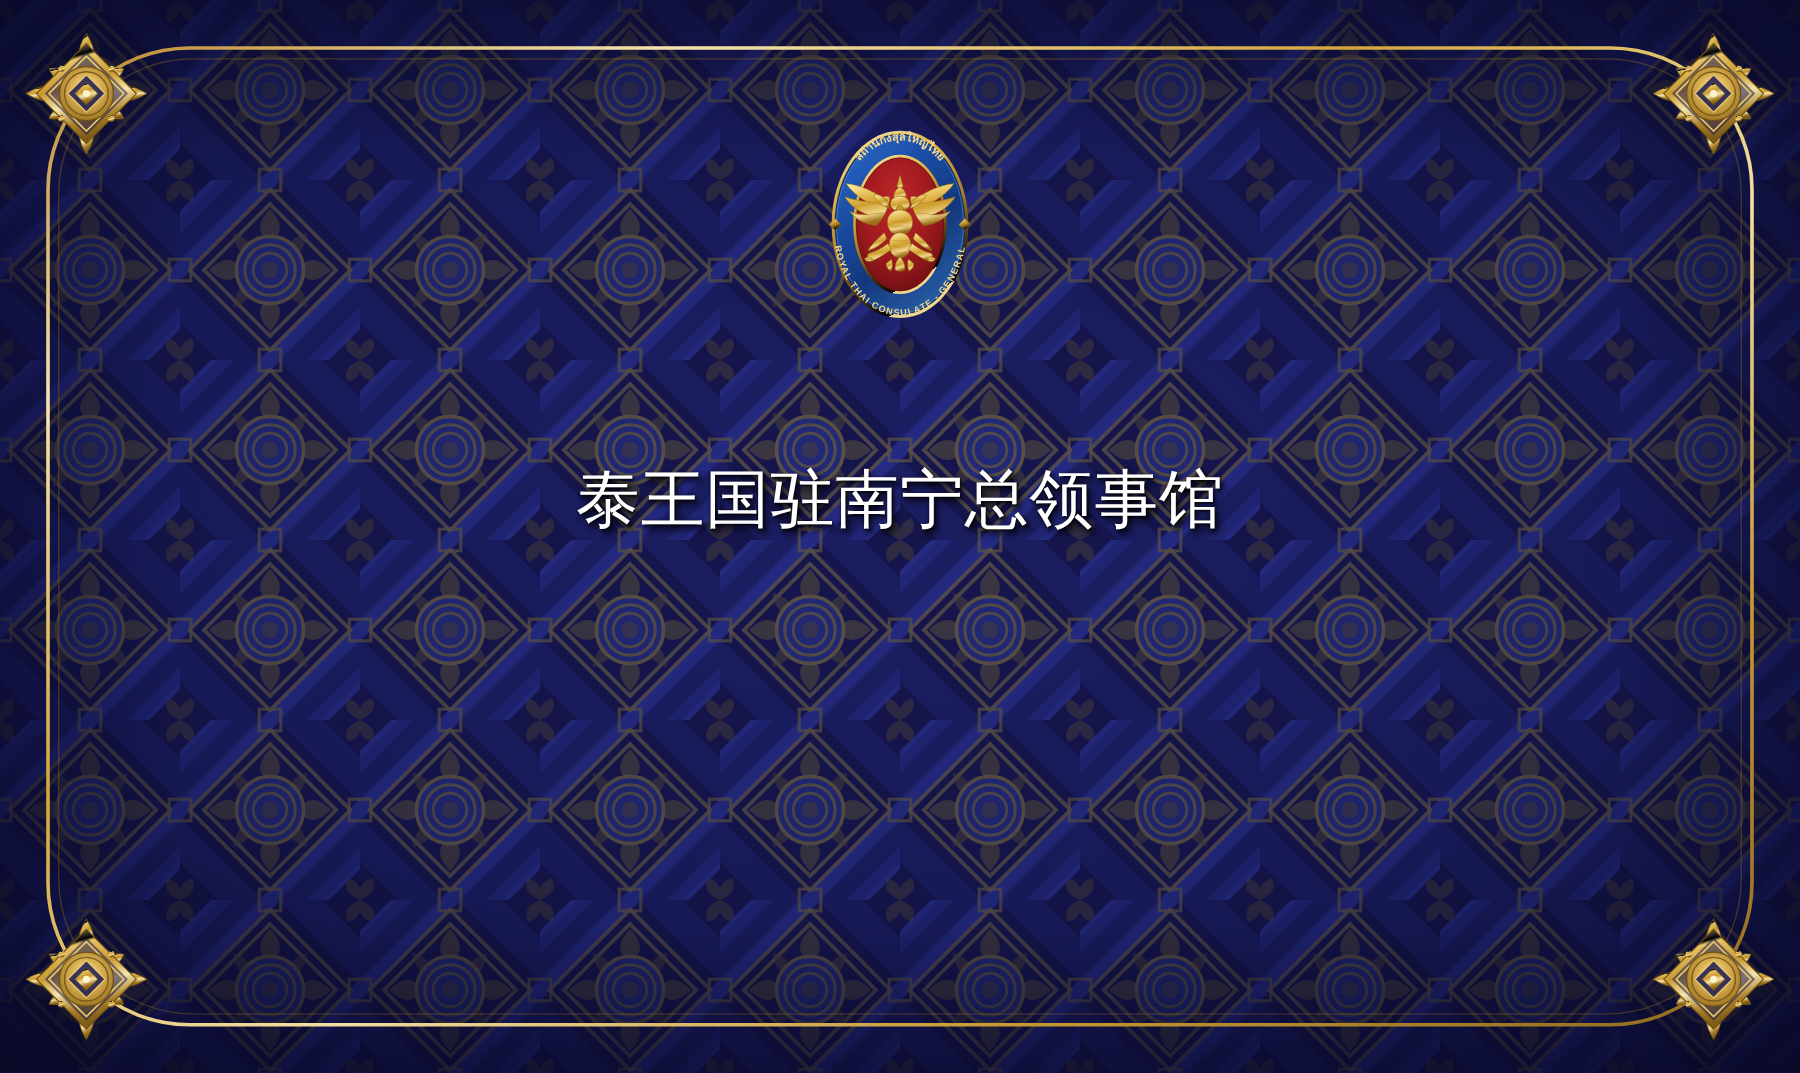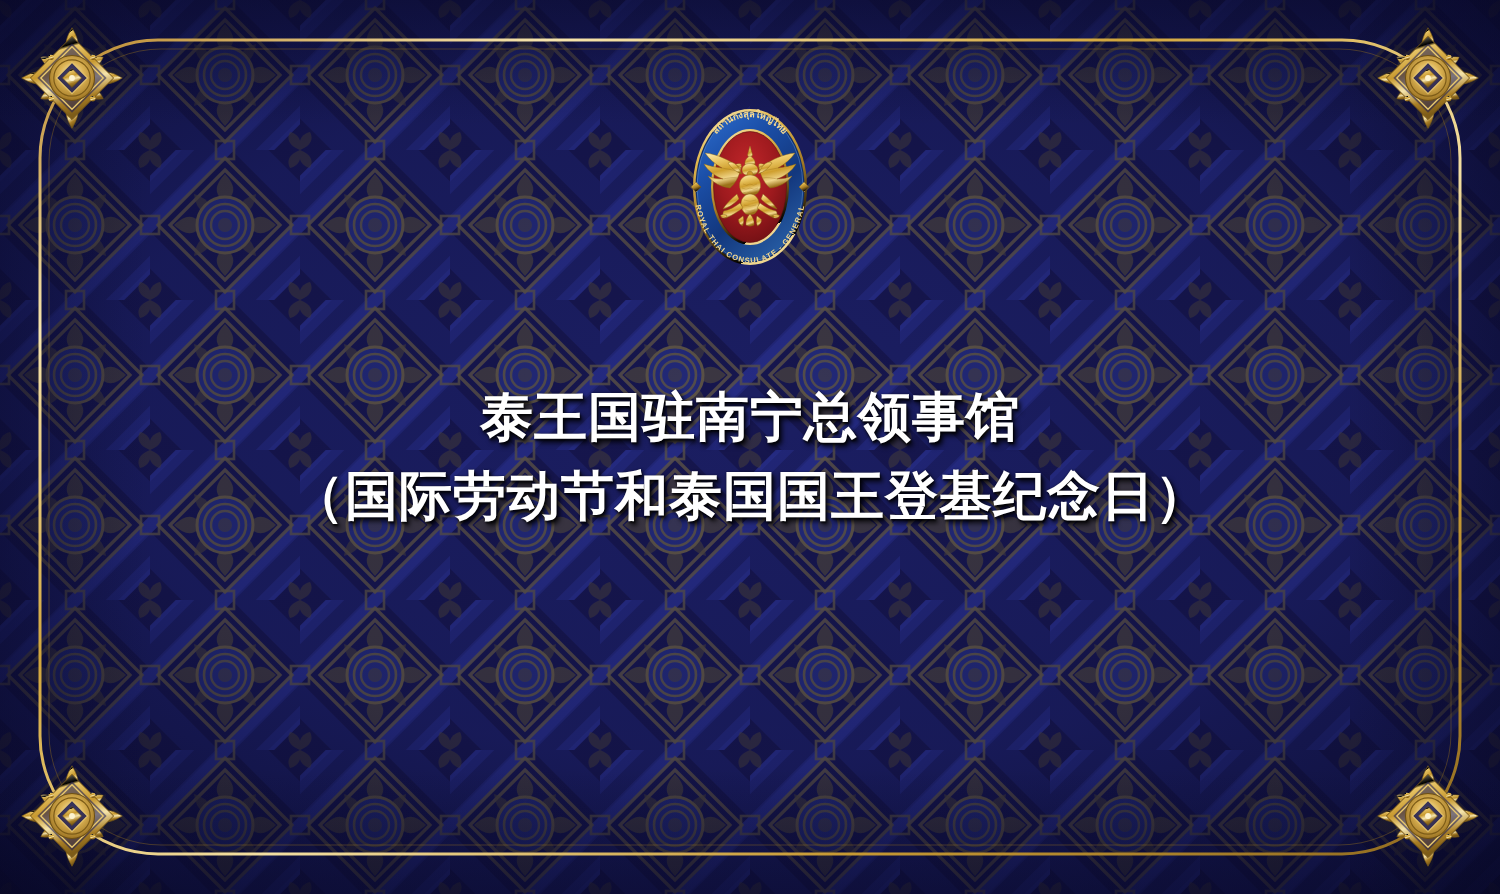--- a/index.html
+++ b/index.html
@@ -86,21 +86,21 @@
     right: 0;
     top: 378px;
     text-align: center;
   }
   .notice-line {
     color: #ffffff;
     font-size: 53px;
     line-height: 79px;
     letter-spacing: 1px;
     white-space: nowrap;
-    font-weight: 700;
+    font-weight: 400;
     text-shadow:
       3px 4px 5px rgba(0,0,0,0.85),
       1px 2px 2px rgba(0,0,0,0.7),
       0 0 2px rgba(0,0,0,0.5);
     font-family: "Liberation Serif", "DejaVu Serif", serif;
   }
 </style>
 </head>
 <body>
 
@@ -439,16 +439,15 @@
       <path d="M84 98 C90 103 95 108 98 113 C93 112 87 108 82 103 Z"></path>
 
       <path d="M71 118 c3 3 4.5 7 4 11 c-2.5 1.5 -5.5 1.5 -8 0 c-0.5 -4 1 -8 4 -11 Z"></path>
       <path d="M64 120 c1 3.5 1 7 -0.5 10 c-2.5 -1 -4 -3.5 -4 -6.5 Z"></path>
       <path d="M78 120 c-1 3.5 -1 7 0.5 10 c2.5 -1 4 -3.5 4 -6.5 Z"></path>
     </g>
   </svg>
 
   <div class="notice">
     <div class="notice-line">泰王国驻南宁总领事馆</div>
-    <div class="notice-line">（国际劳动节和泰国国王登基纪念日）</div>
   </div>
 
 </div>
 
 </body></html>

